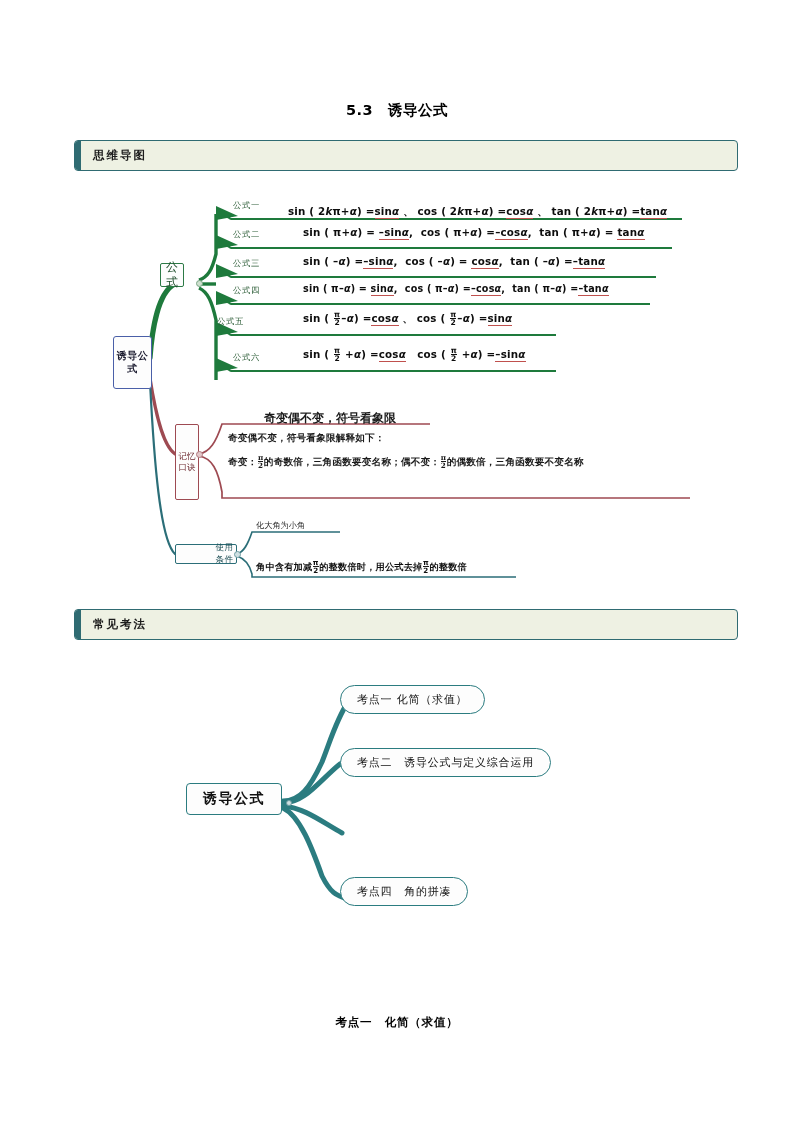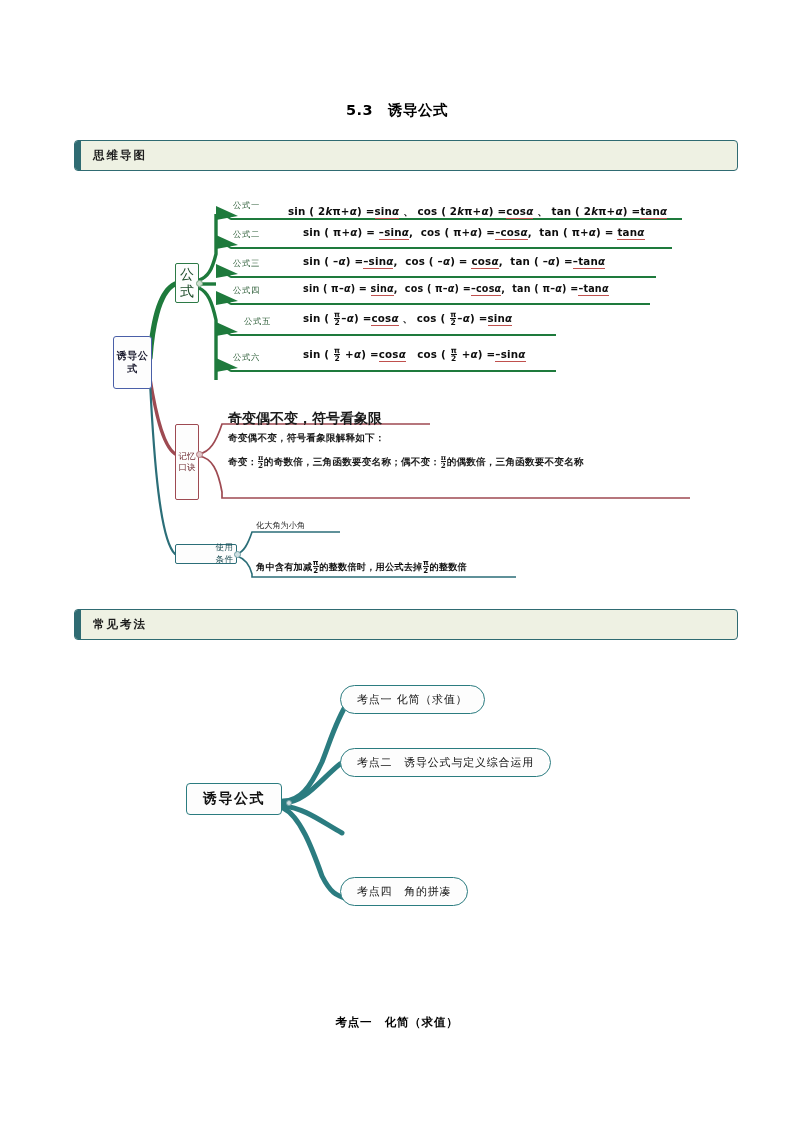--- a/index.html
+++ b/index.html
@@ -94,28 +94,28 @@
     font-family: "DejaVu Sans", "Liberation Sans", sans-serif;
     font-weight: bold;
     font-size: 10px;
     color: #1a1a2e;
     line-height: 1.25;
     letter-spacing: 0.5px;
   }
 
   
   #br-gongshi {
-    left: 175px;
+    left: 160px;
     top: 83px;
     width: 24px;
-    height: 40px;
+    height: 24px;
     border: 1.1px solid #2c7a46;
     border-radius: 2px;
     font-family: "DejaVu Sans", "Liberation Sans", sans-serif;
-    font-size: 14px;
+    font-size: 12px;
     color: #1e4d2b;
     line-height: 1.25;
   }
   #br-jiyi {
     left: 175px;
     top: 244px;
     width: 24px;
     height: 76px;
     border: 1.1px solid #9e4a52;
     border-radius: 2px;
@@ -189,23 +189,24 @@
     font-weight: bold;
     font-size: 9.6px;
     color: #1b1b1b;
     white-space: nowrap;
     letter-spacing: 0.2px;
   }
   .mlabel {
     position: absolute;
     font-family: "DejaVu Serif", "Liberation Serif", serif;
     font-weight: bold;
-    font-size: 14px;
+    font-size: 12px;
     color: #1b1b1b;
     white-space: nowrap;
+    margin-left: 36px;
   }
   .mfrac {
     display: inline-block;
     text-align: center;
     font-size: 7.2px;
     line-height: 1.05;
     vertical-align: middle;
     position: relative;
     top: -0.5px;
     margin: 0 0.5px;
@@ -353,21 +354,21 @@
   <div class="node" id="br-jiyi">记忆口诀</div>
   <div class="dot red" style="left:196px; top:271px;"></div>
 
   <div class="node" id="br-tiaojian">使用条件</div>
   <div class="dot teal" style="left:234px; top:371px;"></div>
 
   <div class="flabel" style="left:233px; top:20px;">公式一</div>
   <div class="flabel" style="left:233px; top:49px;">公式二</div>
   <div class="flabel" style="left:233px; top:78px;">公式三</div>
   <div class="flabel" style="left:233px; top:105px;">公式四</div>
-  <div class="flabel" style="left:244px; top:136px;text-align:right;">公式五</div>
+  <div class="flabel" style="left:217px; top:136px;text-align:right;">公式五</div>
   <div class="flabel" style="left:233px; top:172px;">公式六</div>
 
   <div class="ftext" style="left:288px; top:17px;margin-top:8px;">
     sin&nbsp;(&nbsp;2<span class="it">k</span>π+<span class="it">α</span>)&nbsp;=<span class="u">sin<span class="it">α</span></span>&nbsp;、&nbsp;cos&nbsp;(&nbsp;2<span class="it">k</span>π+<span class="it">α</span>)&nbsp;=<span class="u">cos<span class="it">α</span></span>&nbsp;、&nbsp;tan&nbsp;(&nbsp;2<span class="it">k</span>π+<span class="it">α</span>)&nbsp;=<span class="u">tan<span class="it">α</span></span>
   </div>
 
   <div class="ftext" style="left:303px; top:46px;">
     sin&nbsp;(&nbsp;π+<span class="it">α</span>)&nbsp;=&nbsp;<span class="u">–sin<span class="it">α</span></span>,&nbsp;&nbsp;cos&nbsp;(&nbsp;π+<span class="it">α</span>)&nbsp;=<span class="u">–cos<span class="it">α</span></span>,&nbsp;&nbsp;tan&nbsp;(&nbsp;π+<span class="it">α</span>)&nbsp;=&nbsp;<span class="u">tan<span class="it">α</span></span>
   </div>
 

